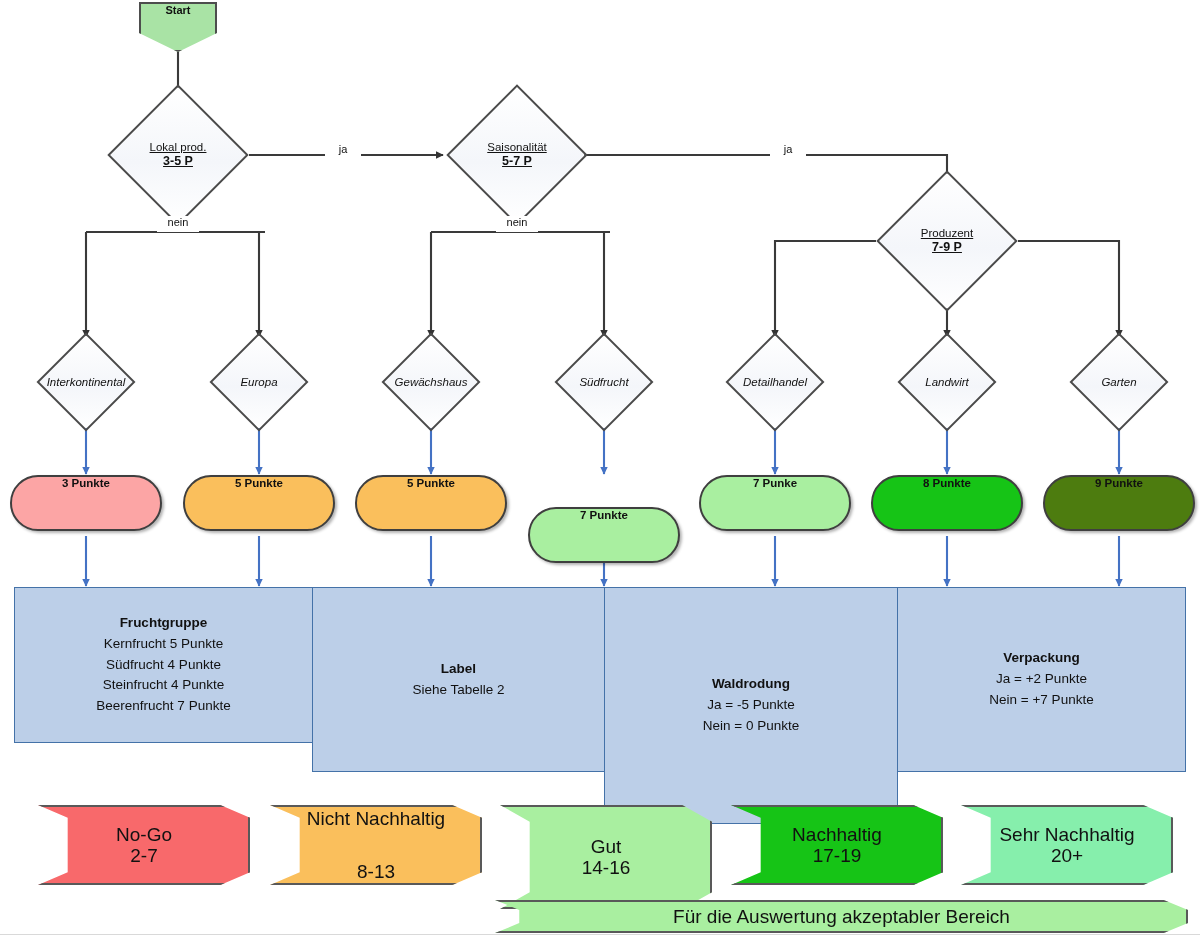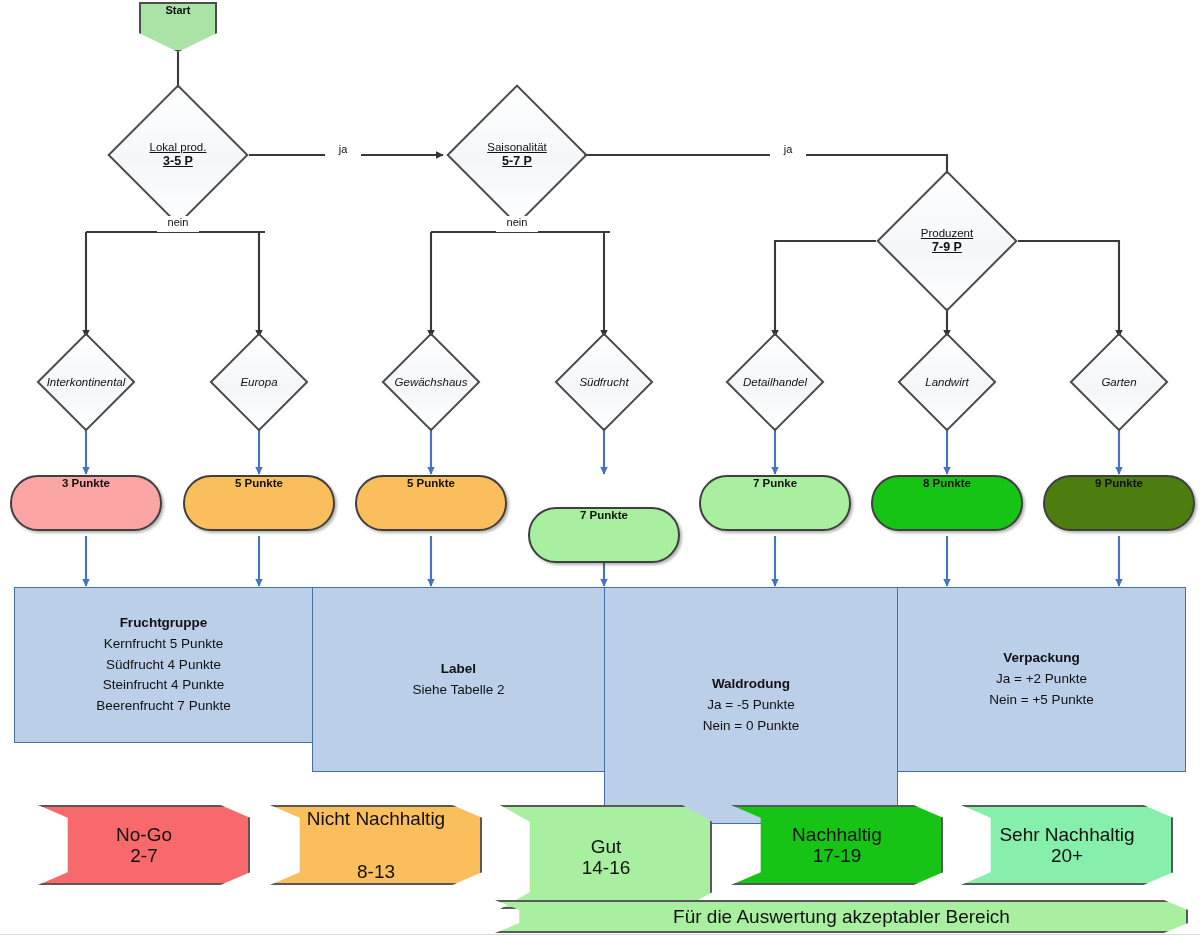--- a/index.html
+++ b/index.html
@@ -310,21 +310,21 @@
 
   <div class="panel" style="left:604px; top:587px; width:294px; height:237px;">
     <div class="p-title">Waldrodung</div>
     <div>Ja = -5 Punkte</div>
     <div>Nein = 0 Punkte</div>
   </div>
 
   <div class="panel" style="left:897px; top:587px; width:289px; height:185px;">
     <div class="p-title">Verpackung</div>
     <div>Ja = +2 Punkte</div>
-    <div>Nein = +5 Punkte</div>
+    <div>Nein = +7 Punkte</div>
   </div>
 
   <div class="ribbon" style="left:38px;  top:805px; width:212px; height:80px; background:#F8696B;">
     <span class="r-line1">No-Go</span>
     <span class="r-line2">2-7</span>
   </div>
 
   <div class="ribbon" style="left:270px; top:805px; width:212px; height:80px; background:#FABF5C;gap:32px;">
     <span class="r-line1">Nicht Nachhaltig</span>
     <span class="r-line2">8-13</span>

